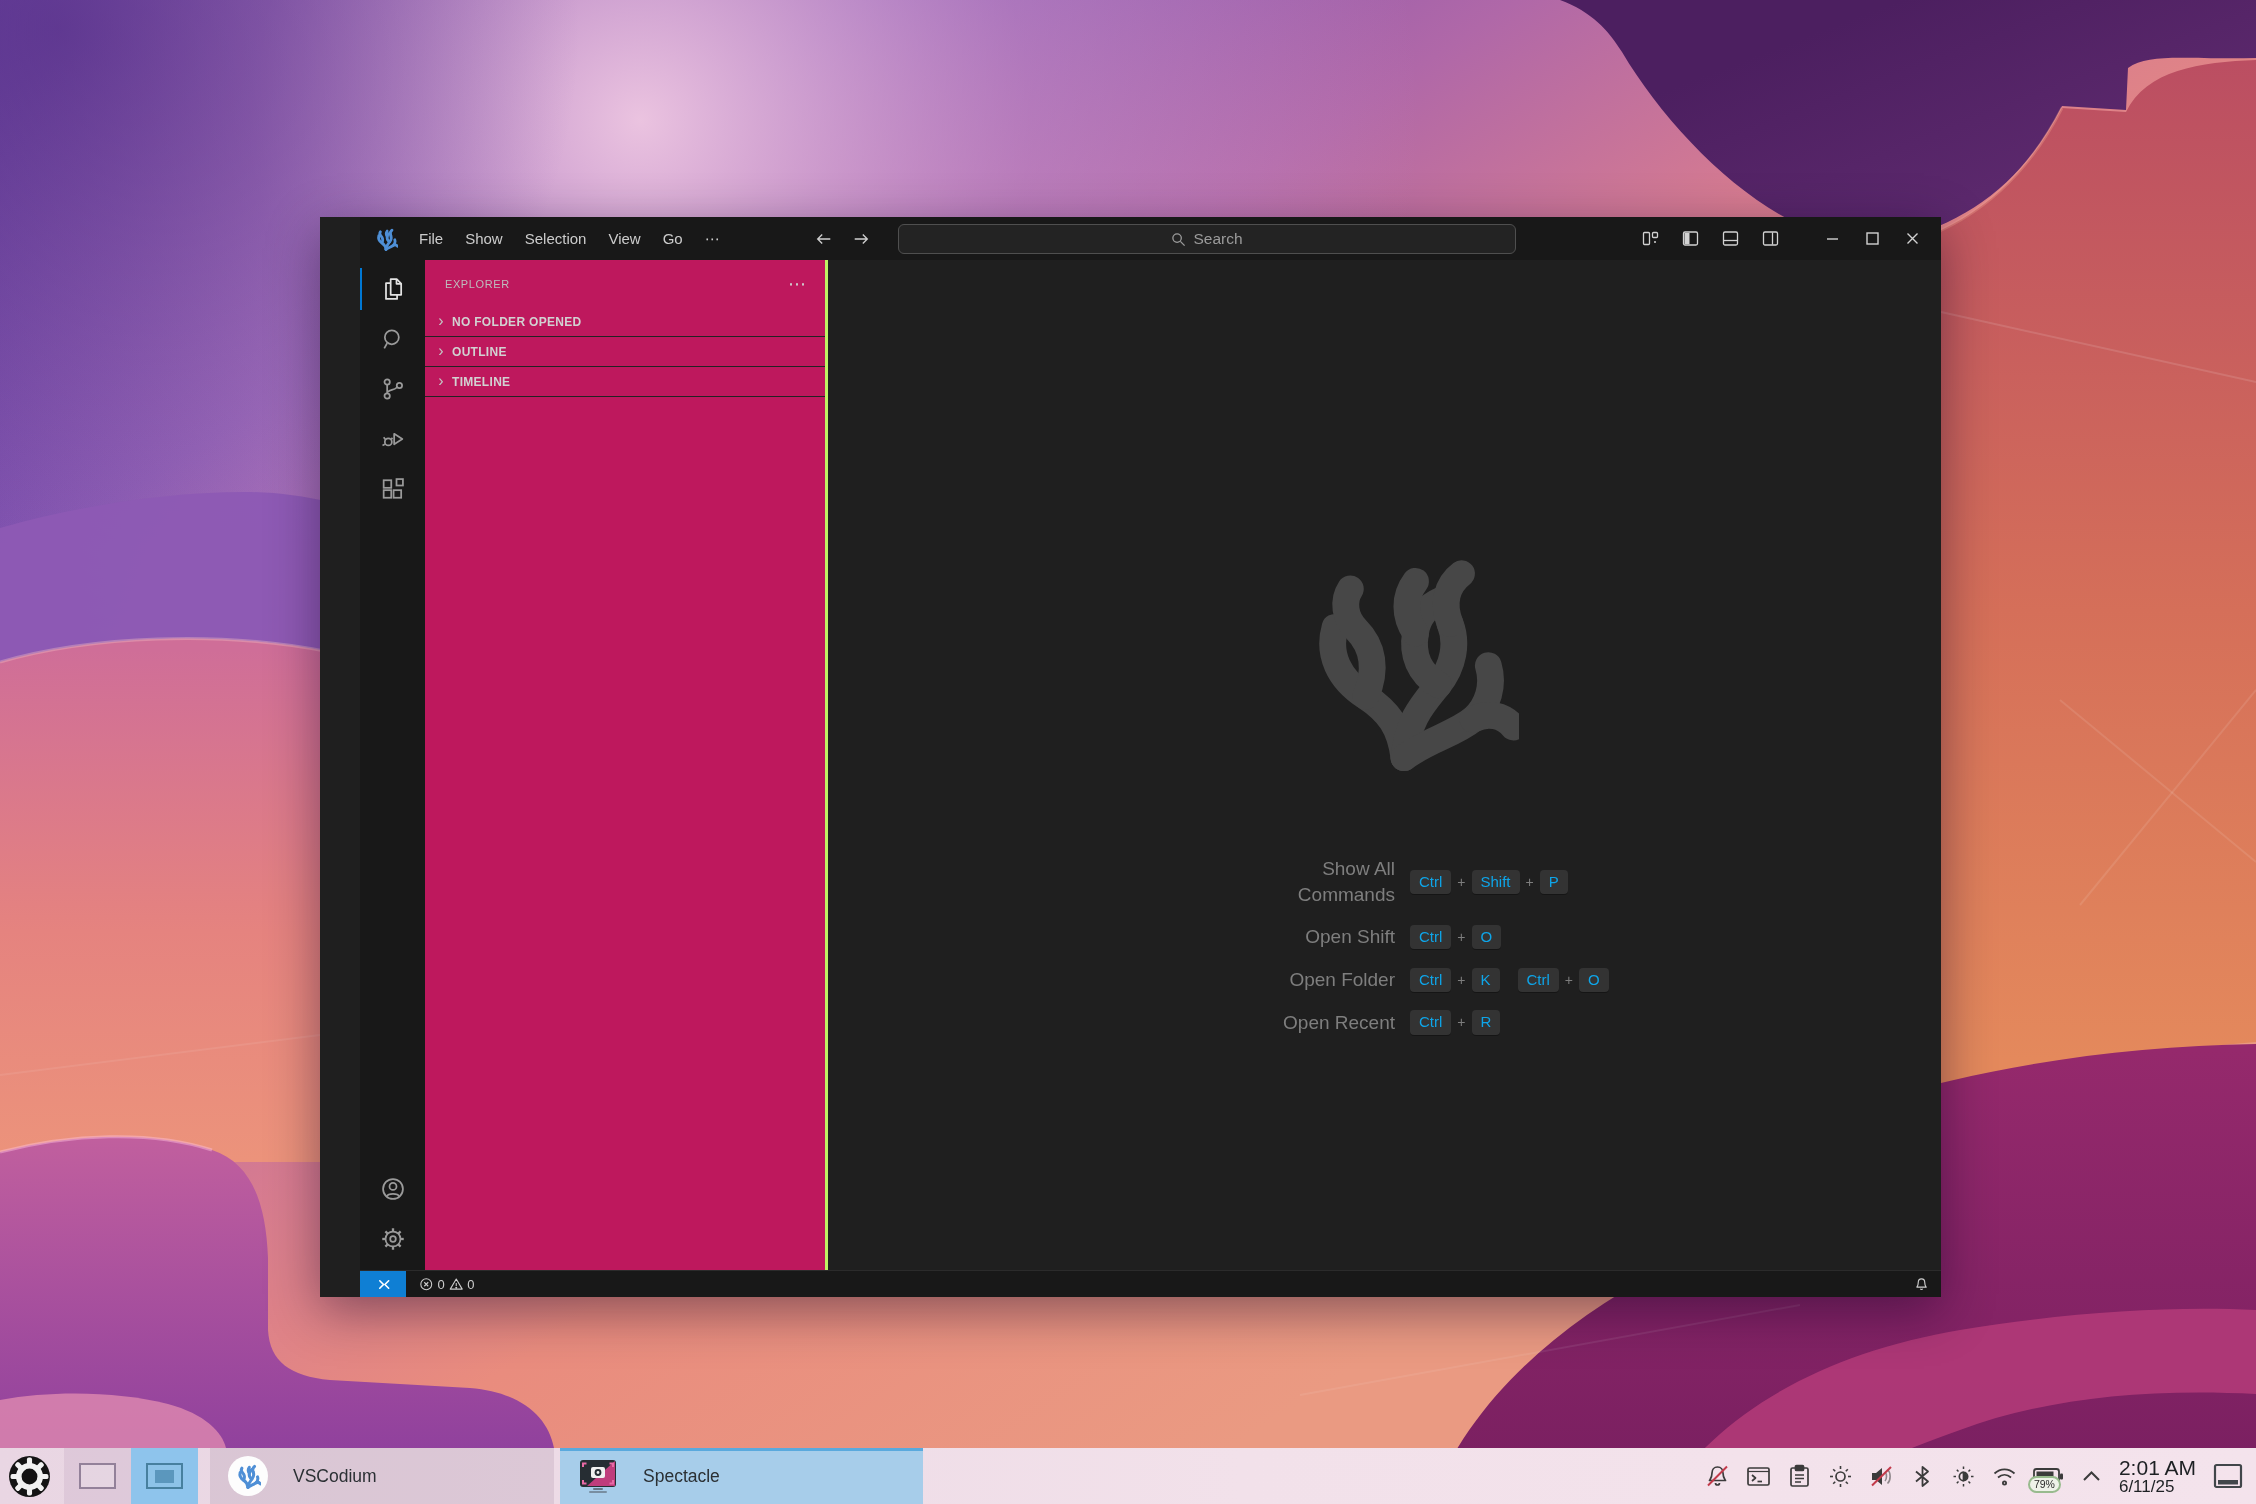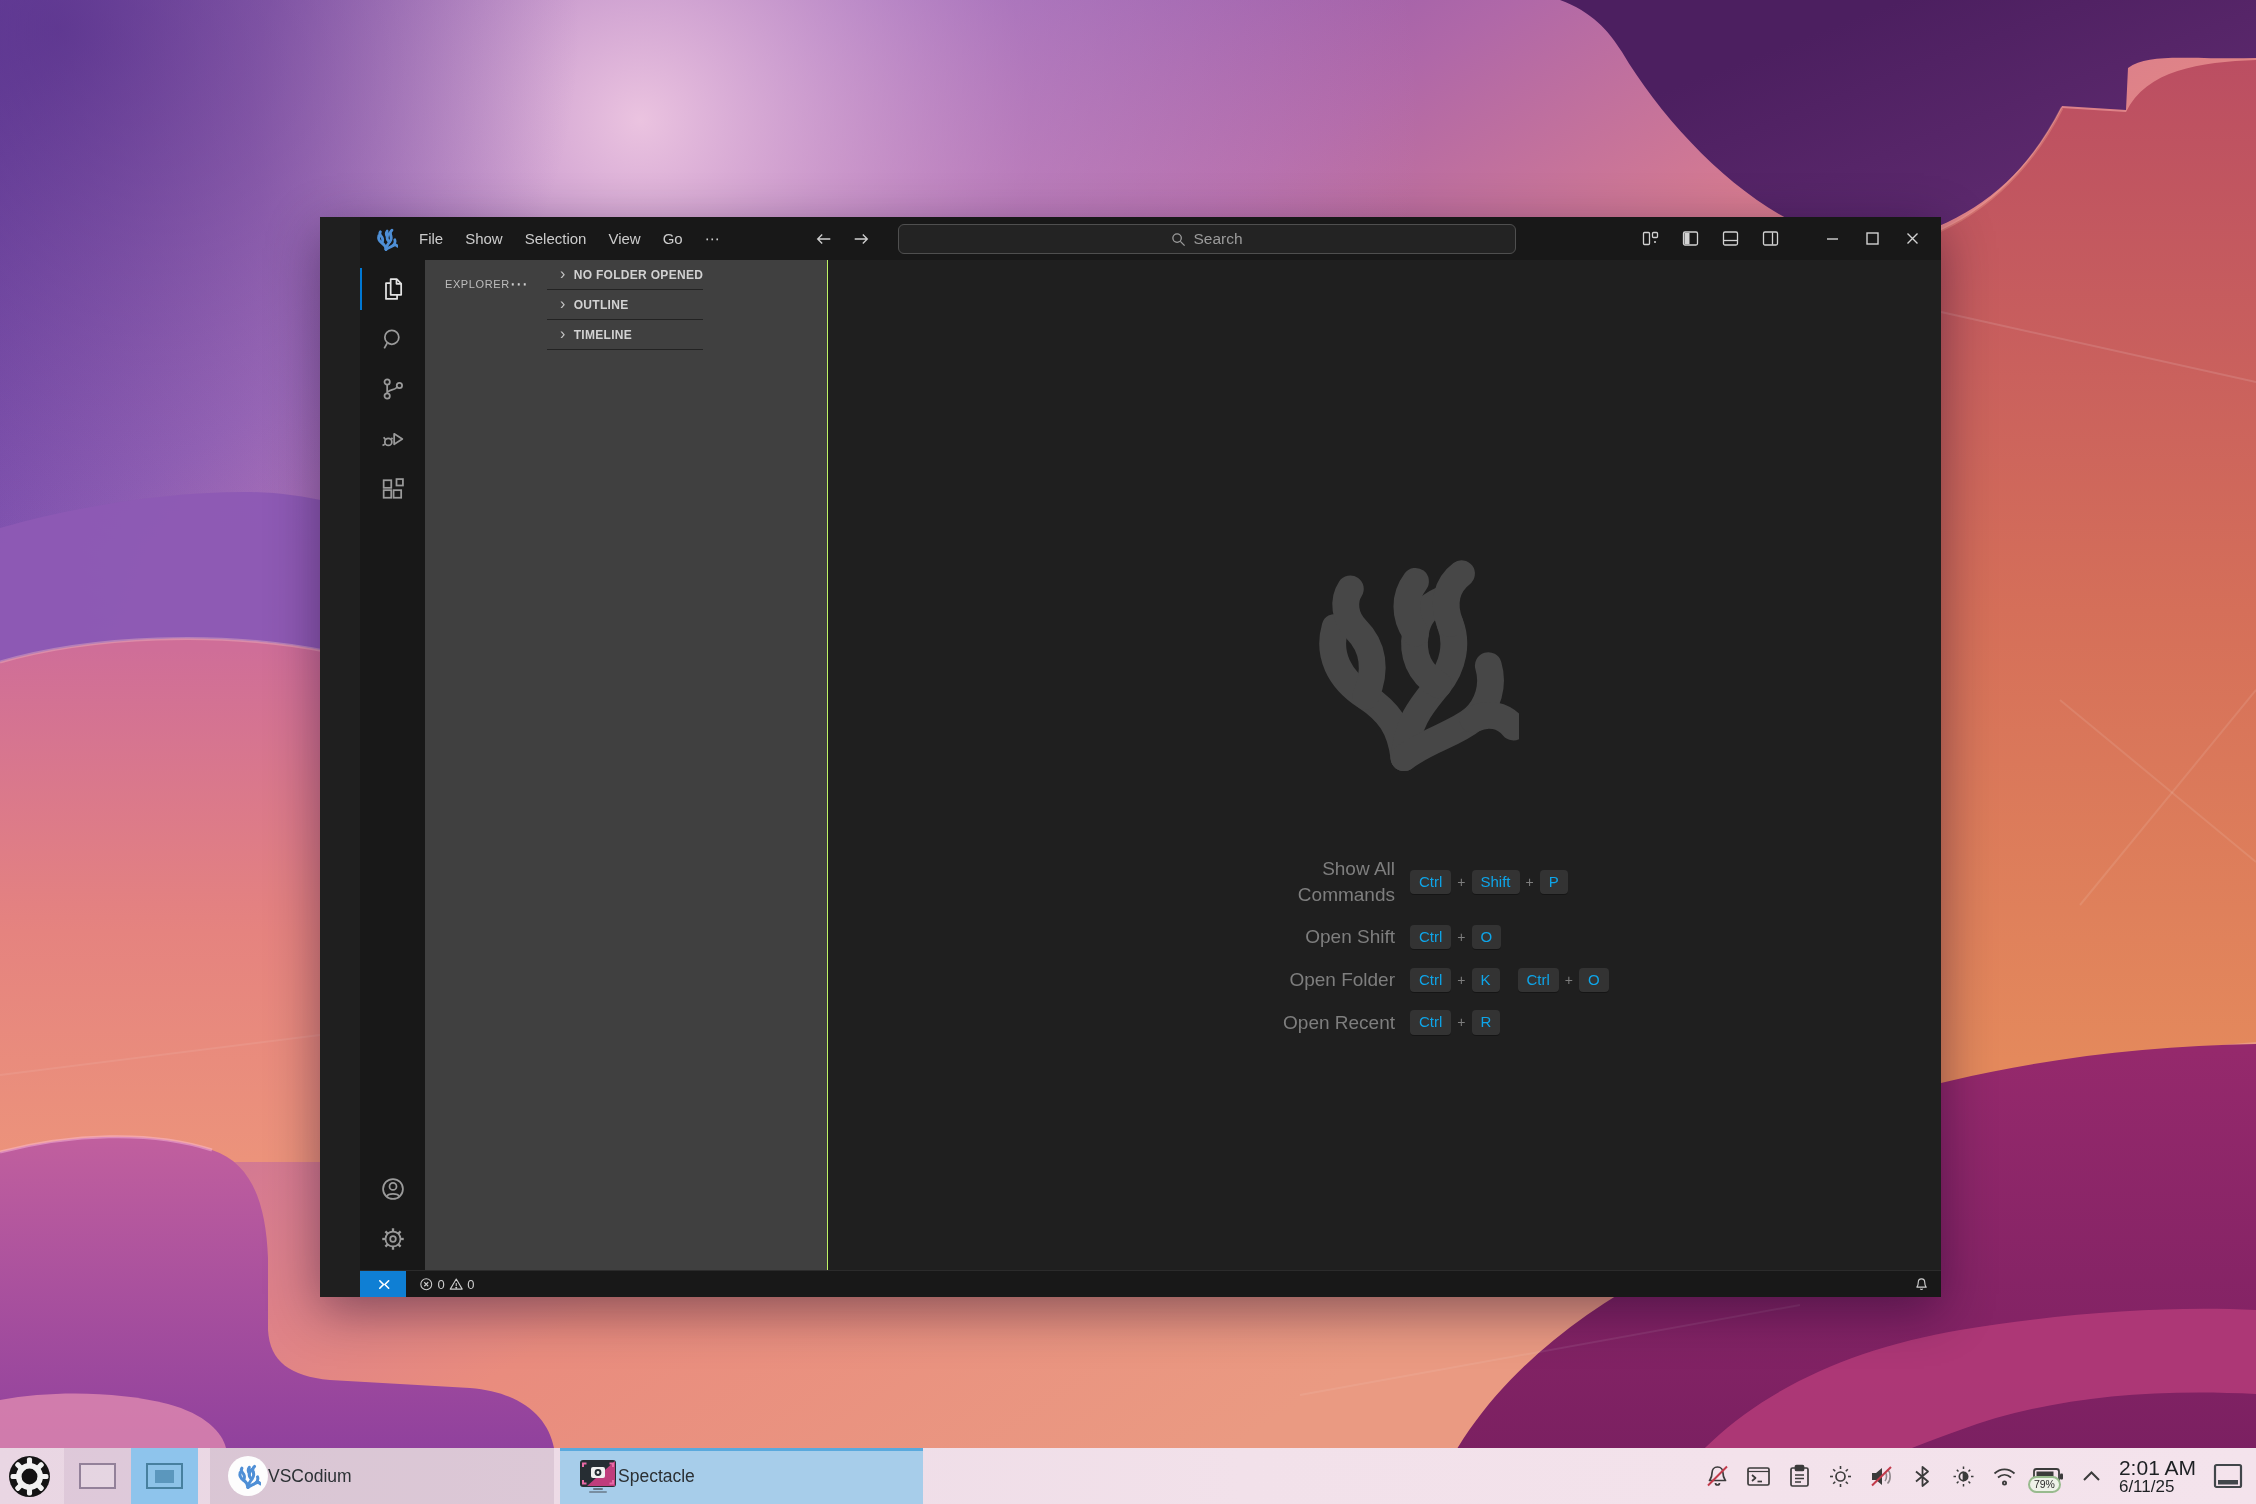--- a/index.html
+++ b/index.html
@@ -28,21 +28,21 @@
   .ctl{width:17px;height:17px;color:#d2d2d2;display:block;}
   .ctl.gap{margin-left:22px;}
   
   #main{flex:1;display:flex;min-height:0;}
   #activitybar{width:65px;background:#181818;display:flex;flex-direction:column;padding-top:4px;}
   .act-item{height:50px;display:flex;align-items:center;justify-content:center;position:relative;color:#9a9a9a;}
   .act-item.active{color:#e3e3e3;}
   .act-item.active::before{content:"";position:absolute;left:0;top:4px;bottom:4px;width:2px;background:#0078d4;}
   .act-item svg{width:28px;height:28px;}
   #act-bottom{margin-top:auto;margin-bottom:6px;}
-  #sidebar{width:403px;background:#404040;border-right:1px solid #bef264;display:flex;flex-direction:row;}
+  #sidebar{width:403px;background:#be185d;border-right:3px solid #bef264;display:flex;flex-direction:column;}
   #sidebar-header{height:47px;display:flex;align-items:center;justify-content:space-between;
     padding:0 18px 0 20px;}
   #sidebar-title{font-size:11px;letter-spacing:.6px;color:#bdbdbd;}
   #sidebar-more{color:#d0d0d0;font-size:18px;line-height:10px;letter-spacing:1px;}
   .side-row{height:30px;display:flex;align-items:center;padding-left:8px;border-bottom:1px solid #232323;}
   .side-row:first-child{border-top:1px solid #232323;border-top-color:transparent;}
   .side-chev{color:#c5c5c5;font-size:16px;width:16px;text-align:center;margin-right:3px;
     transform:translateY(-1px);}
   .side-label{font-size:12px;font-weight:bold;letter-spacing:.3px;color:#d2d2d2;}
   #editor{flex:1;position:relative;background:#1f1f1f;}
@@ -70,21 +70,21 @@
     background:linear-gradient(90deg,#e9d6e3,#f2e1ea 55%,#f4e3ec);display:flex;align-items:center;}
   #launcher{width:58px;height:56px;display:flex;align-items:center;justify-content:center;}
   #launcher svg{width:45px;height:45px;}
   .pager-btn{width:67px;height:56px;display:flex;align-items:center;justify-content:center;}
   .pager-btn.current{background:#8ec4ec;}
   .pager-btn:not(.current){background:rgba(170,140,170,.18);}
   .pager-rect{width:37px;height:26px;border:2px solid rgba(80,60,95,.55);background:rgba(255,255,255,.22);}
   .pager-btn.current .pager-rect{border-color:#47809f;background:rgba(140,190,220,.25);
     display:flex;align-items:center;justify-content:center;}
   .pager-win{width:19px;height:13px;background:#5b97bd;}
-  .task-btn{height:56px;display:flex;align-items:center;gap:0;padding:0 18px;}
+  .task-btn{height:56px;display:flex;align-items:center;gap:25px;padding:0 18px;}
   #task-vscodium{width:344px;margin-left:12px;background:rgba(105,80,105,.13);}
   #task-spectacle{width:363px;margin-left:6px;background:#a7cdea;box-shadow:inset 0 3px 0 #5aa9dd;}
   .task-label{font-size:17.5px;color:#2b3034;}
   .task-icon-circle{width:40px;height:40px;border-radius:50%;background:#fdfdfd;display:flex;
     align-items:center;justify-content:center;color:#4e8fd6;}
   .task-icon-circle svg{width:26px;height:26px;}
   #tray{margin-left:auto;display:flex;align-items:center;gap:14px;}
   .tray-ic{width:27px;height:27px;color:#3b3b3b;position:relative;}
   .tray-ic svg{width:100%;height:100%;}
   #battery-wrap{position:relative;width:32px;height:27px;}

